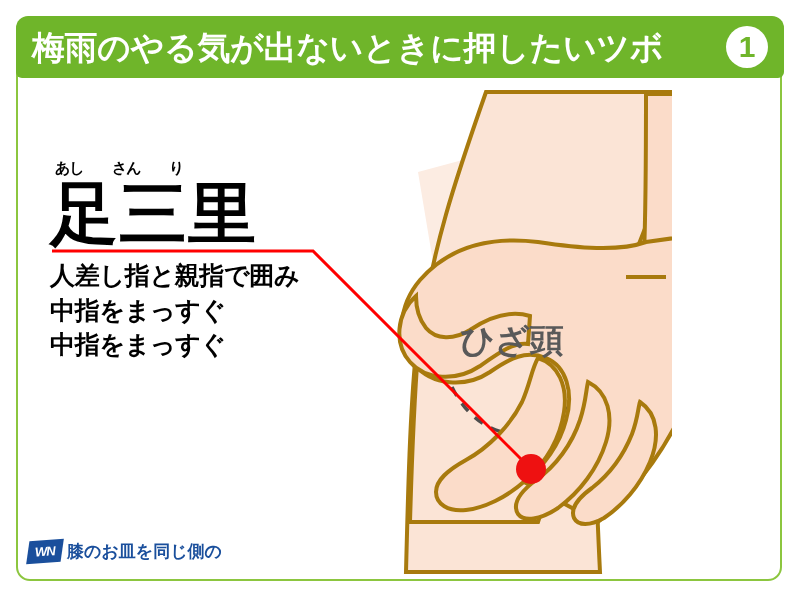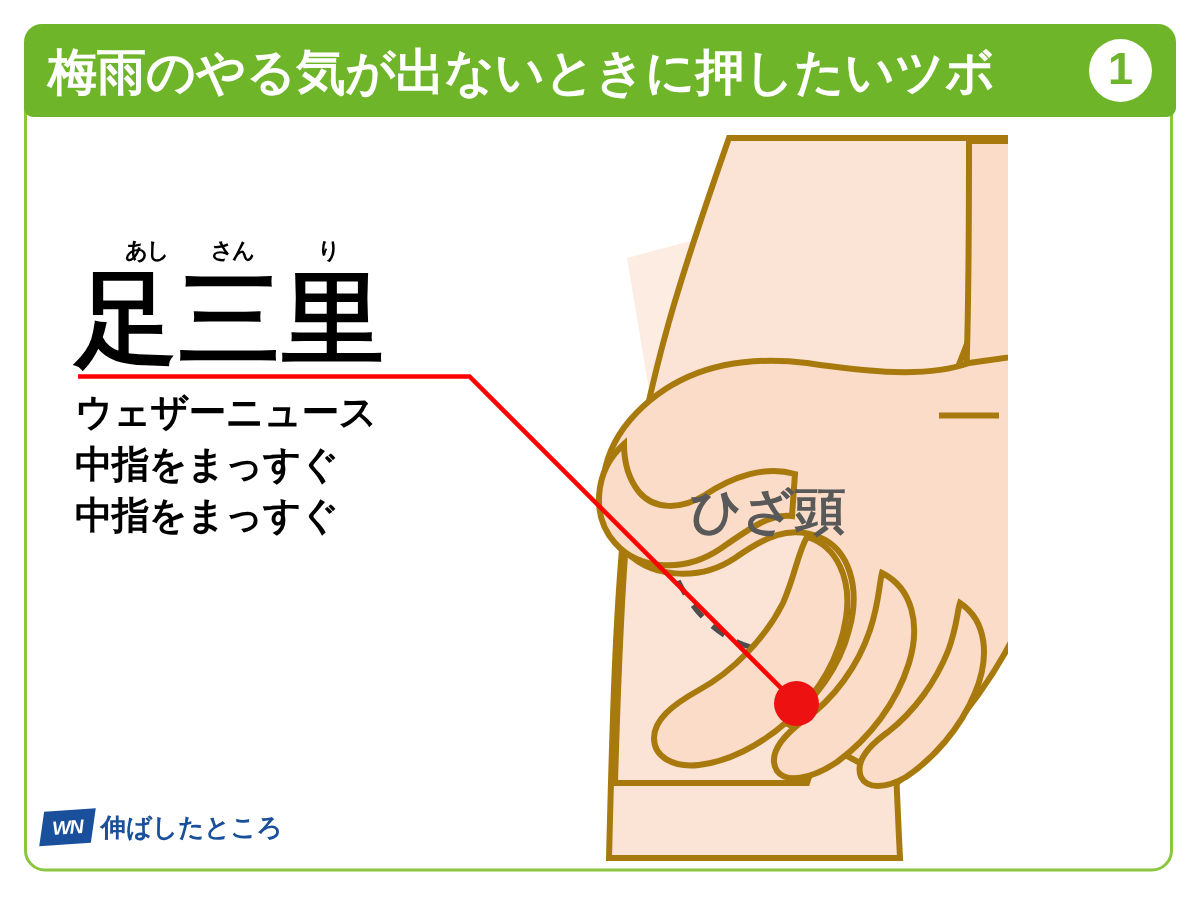--- a/index.html
+++ b/index.html
@@ -95,21 +95,21 @@
     display: flex;
     font-size: 15px;
     font-weight: bold;
     color: #000000;
     line-height: 1;
     margin-bottom: 4px;
     padding-left: 5px;
   }
   #furigana-row span {
     width: 57px;
-    text-align: right;
+    text-align: left;
     letter-spacing: -1px;
   }
   #term-name {
     font-size: 68px;
     font-weight: bold;
     color: #000000;
     line-height: 1;
     letter-spacing: 1px;
     white-space: nowrap;
   }
@@ -254,25 +254,25 @@
   <div id="label-block">
     <div id="furigana-row">
       <span>あし</span>
       <span>さん</span>
       <span>り</span>
     </div>
     <div id="term-name">足三里</div>
   </div>
 
   <div id="description">
-    <div>ウェザーニュース</div>
+    <div>人差し指と親指で囲み</div>
     <div>中指をまっすぐ</div>
     <div>中指をまっすぐ</div>
   </div>
 
   <div id="footer-logo">
     <div id="logo-mark">
       <span>WN</span>
     </div>
-    <div id="logo-text">伸ばしたところ</div>
+    <div id="logo-text">膝のお皿を同じ側の</div>
   </div>
 
 </div>
 
 </body></html>

